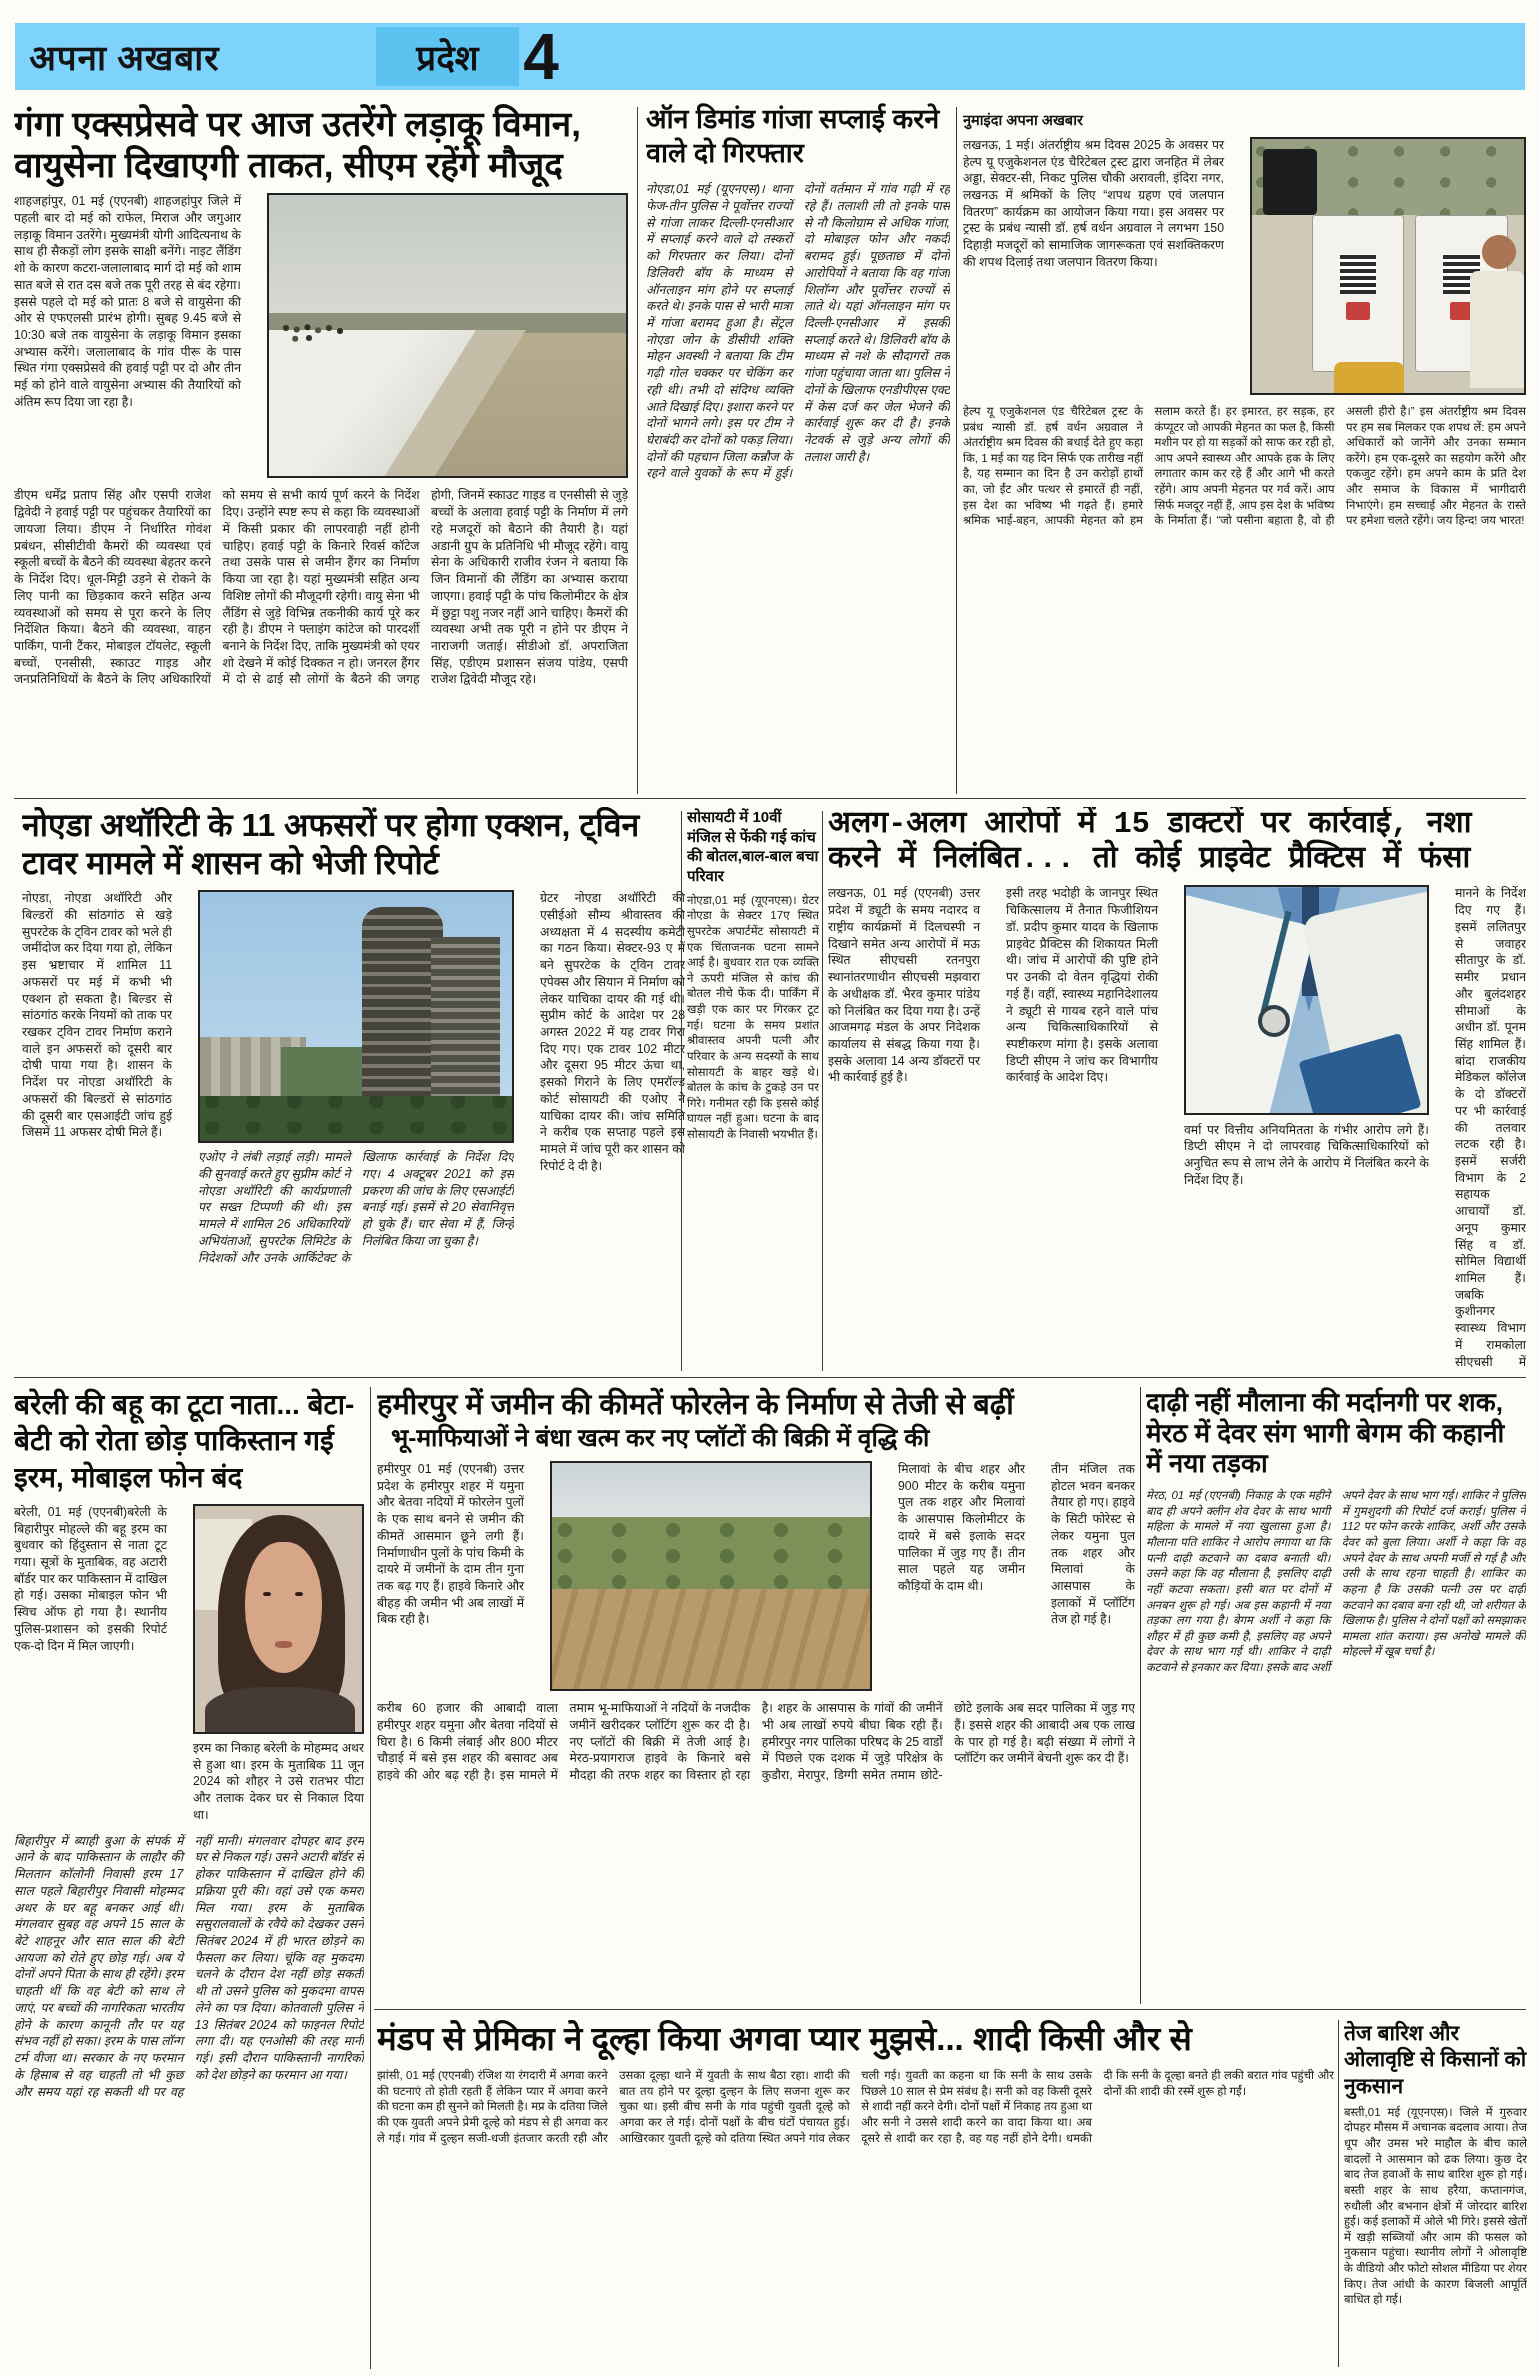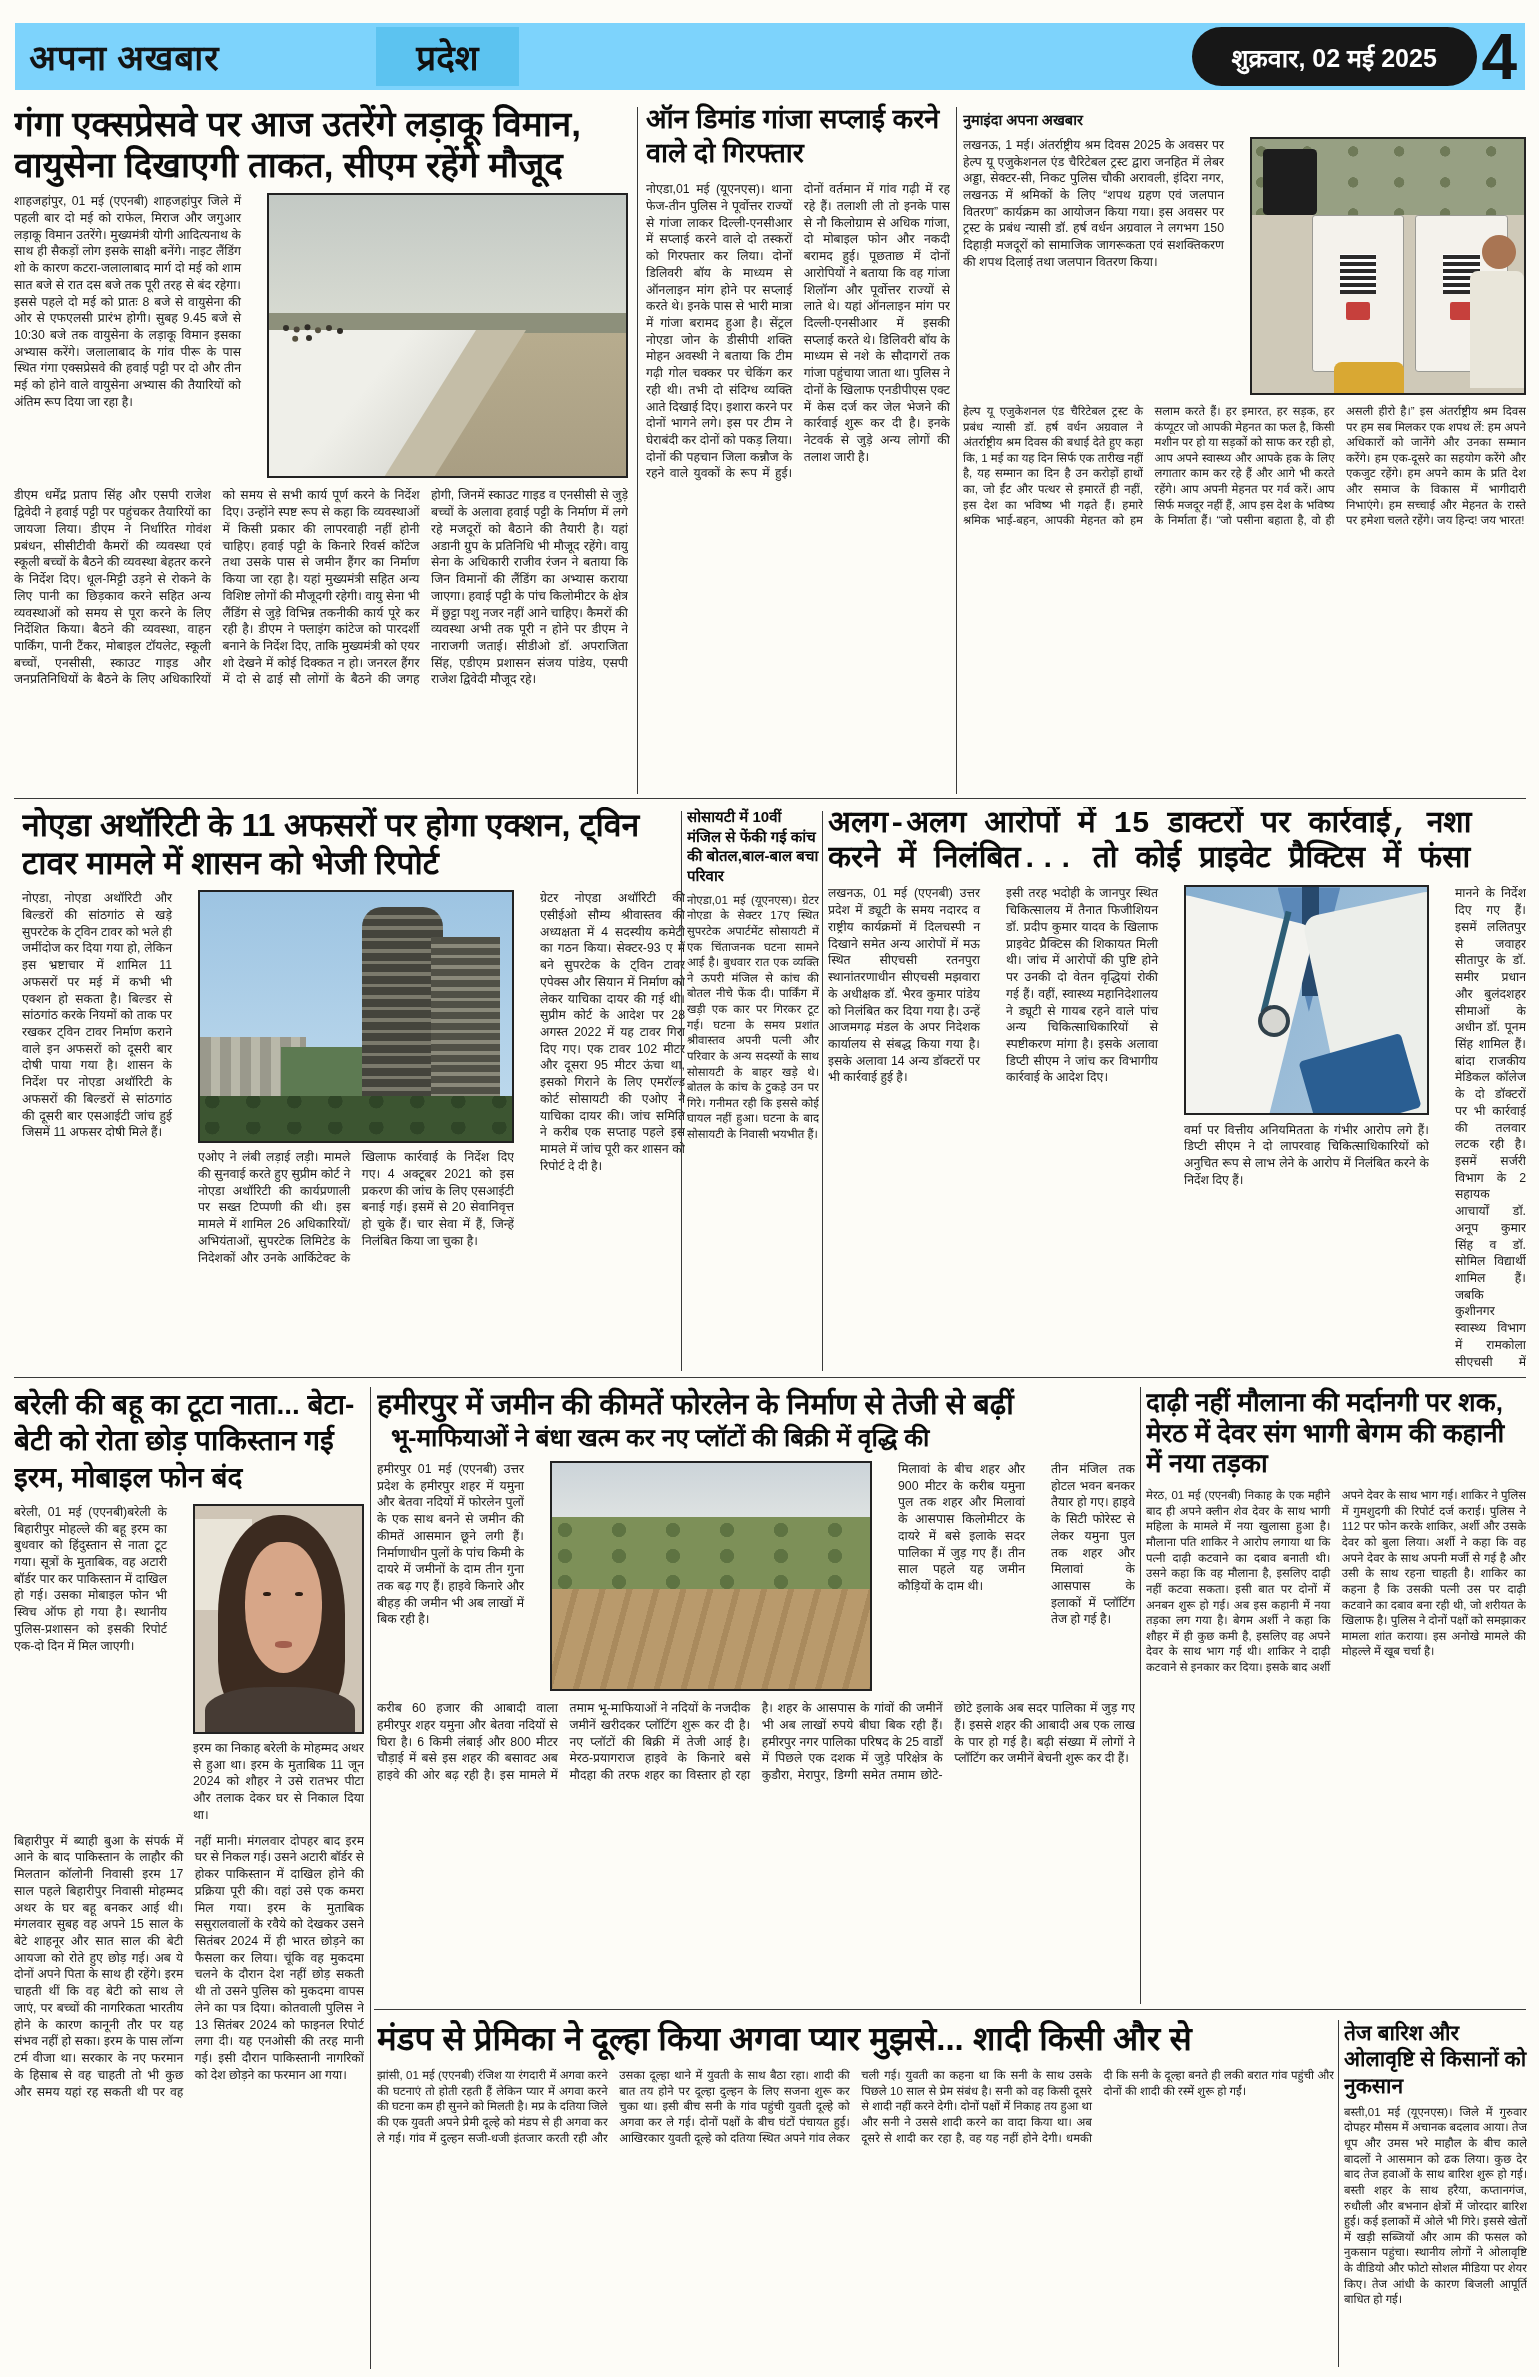--- a/index.html
+++ b/index.html
@@ -21,21 +21,21 @@
   .page-num { font-size:64px; font-weight:800; margin:0 7.7px 0 4.6px; line-height:1; }
   
   .hrule { position:absolute; height:0; border-top:1.5px solid #3a3a3a; }
   .vrule { position:absolute; width:0; border-left:1.5px solid #3a3a3a; }
   
   .article { position:absolute; overflow:hidden; }
   .hl { font-weight:800; line-height:1.18; color:#0c0c0c; }
   .body-txt { font-size:12.3px; line-height:1.36; text-align:justify; color:#1b1b1b; }
   .lead { flex:none; }
   .row { display:flex; gap:26px; margin-top:7.7px; }
-  .mc2 { column-count:2; column-gap:11.5px; }
+  .mc2 { column-count:2; column-gap:11.5px;font-style:italic; }
   .mc3 { column-count:3; column-gap:11.5px; }
   .mc4 { column-count:4; column-gap:11.5px; }
   .byline { font-weight:700; font-size:14.6px; margin-top:6.1px; }
   .photo { position:relative; overflow:hidden; border:2.3px solid #222; background:#cfcfc8; }
   .ab { position:absolute; }
   
   .ph-runway .sky { left:0; top:0; right:0; height:45%; background:linear-gradient(#c3c9c4,#d8dbd2); }
   .ph-runway .trees { left:0; top:42%; right:0; height:7%; background:#8d907b; }
   .ph-runway .ground { left:0; top:49%; right:0; bottom:0; background:linear-gradient(#b7ac8e,#a99e83); }
   .ph-runway .strip { left:-10%; top:48%; width:75%; height:60%;
@@ -107,21 +107,20 @@
   .small-txt { font-size:11.5px; }
 </style>
 </head>
 <body>
 
 <div class="page">
 
   <div class="masthead">
     <div class="paper-name">अपना अखबार</div>
     <div class="section-box">प्रदेश</div>
-    <div class="date-pill">शुक्रवार, 02 मई 2025</div>
     <div class="page-num">4</div>
   </div>
 
   <div class="article" style="left:14px; top:103px; width:614px; height:692px;">
     <div class="hl hl-ganga">गंगा एक्सप्रेसवे पर आज उतरेंगे लड़ाकू विमान, वायुसेना दिखाएगी ताकत, सीएम रहेंगे मौजूद</div>
     <div class="row">
       <div class="lead body-txt" style="width:227px;">शाहजहांपुर, 01 मई (एएनबी) शाहजहांपुर जिले में पहली बार दो मई को राफेल, मिराज और जगुआर लड़ाकू विमान उतरेंगे। मुख्यमंत्री योगी आदित्यनाथ के साथ ही सैकड़ों लोग इसके साक्षी बनेंगे। नाइट लैंडिंग शो के कारण कटरा-जलालाबाद मार्ग दो मई को शाम सात बजे से रात दस बजे तक पूरी तरह से बंद रहेगा। इससे पहले दो मई को प्रातः 8 बजे से वायुसेना की ओर से एफएलसी प्रारंभ होगी। सुबह 9.45 बजे से 10:30 बजे तक वायुसेना के लड़ाकू विमान इसका अभ्यास करेंगे। जलालाबाद के गांव पीरू के पास स्थित गंगा एक्सप्रेसवे की हवाई पट्टी पर दो और तीन मई को होने वाले वायुसेना अभ्यास की तैयारियों को अंतिम रूप दिया जा रहा है।</div>
       <div class="photo ph-runway" style="flex:1; height:285px;">
         <div class="ab sky"></div>
         <div class="ab trees"></div>

